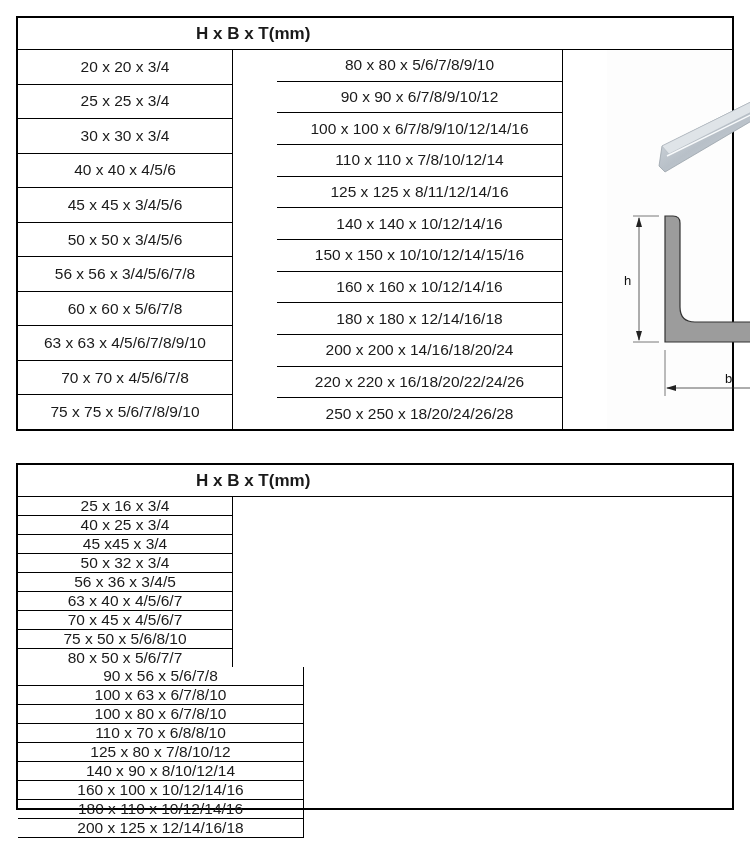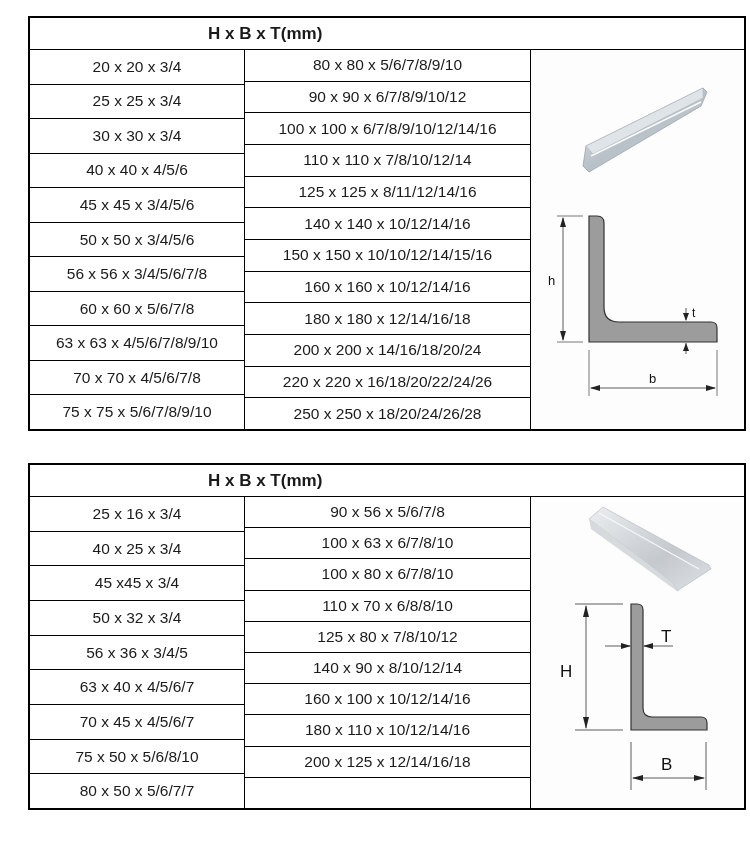--- a/index.html
+++ b/index.html
@@ -1,30 +1,30 @@
 <!DOCTYPE html>
 <html><head>
 <meta charset="utf-8">
 <style>
   html, body { margin: 0; padding: 0; background: #ffffff; }
   body { width: 750px; height: 842px; position: relative; overflow: hidden;
          font-family: "Liberation Sans", sans-serif; color: #1a1a1a; }
-  .spec-table { position: absolute; left: 28px; width: 718px; box-sizing: border-box;
+  .spec-table { position: absolute; left: 16px; width: 718px; box-sizing: border-box;
                 border: 2.5px solid #000; background: #fff; }
   .spec-table.t1 { top: 16px; height: 415px; }
   .spec-table.t2 { top: 463px; height: 347px; }
   .hdr { height: 32px; border-bottom: 1.5px solid #000; box-sizing: border-box;
          display: flex; align-items: center; padding-left: 178px;
          font-weight: bold; font-size: 17px; }
   .body { position: absolute; left: 0; right: 0; bottom: 0; display: flex; }
-  .t1 .body { top: 32px; }
-  .t2 .body { top: 32px; }
+  .t1 .body { top: 32px; gap: 44px; }
+  .t2 .body { top: 32px; flex-direction: column; }
   .col { display: flex; flex-direction: column; box-sizing: border-box; }
   .col.c1 { width: 215px; border-right: 1.5px solid #000; }
-  .col.c2 { width: 286px; border-right: 1.5px solid #000; justify-content: flex-end; }
+  .col.c2 { width: 286px; border-right: 1.5px solid #000; }
   .col.c3 { flex: 1; position: relative; background: #fdfdfd; }
   .cell { flex: 1; display: flex; align-items: center; justify-content: center;
           font-size: 15.5px; border-bottom: 1.2px solid #000; box-sizing: border-box;
           white-space: nowrap; }
   .cell:last-child { border-bottom: none; }
   .c3 svg { position: absolute; left: 0; top: 0; }
   .lbl { font-family: "Liberation Sans", sans-serif; fill: #111; }
 </style>
 </head>
 <body>

